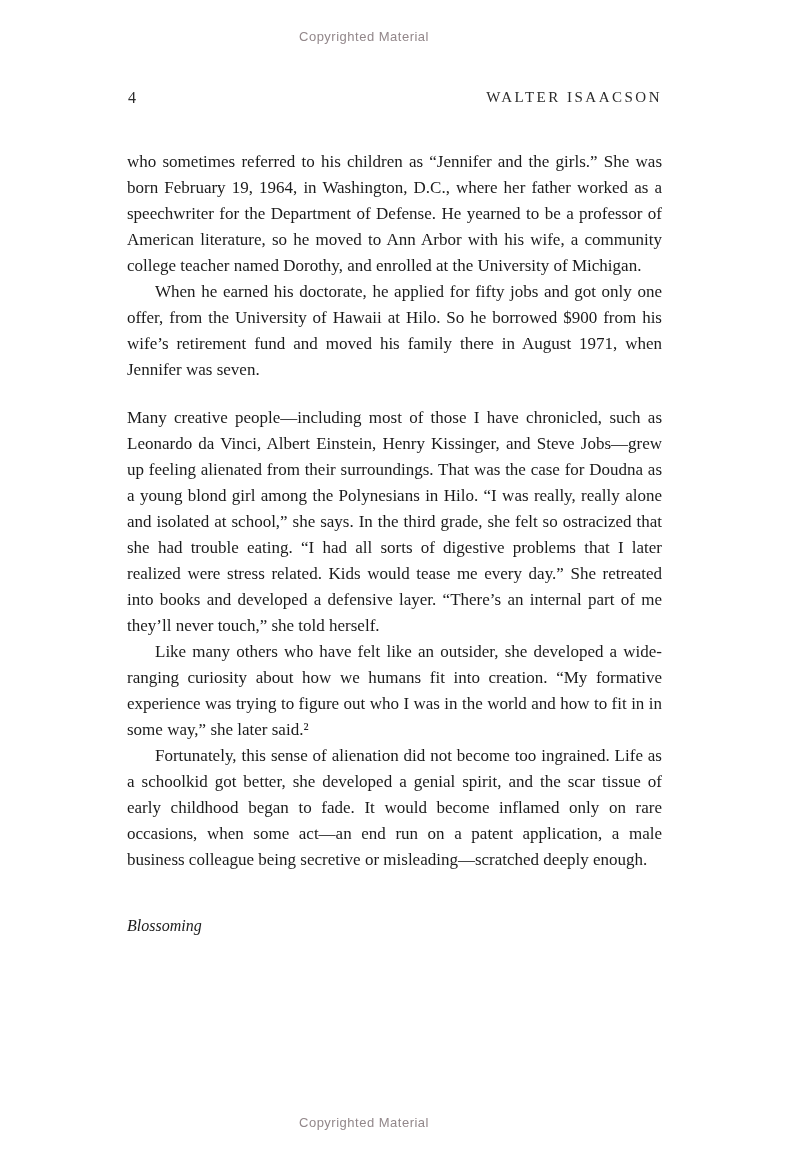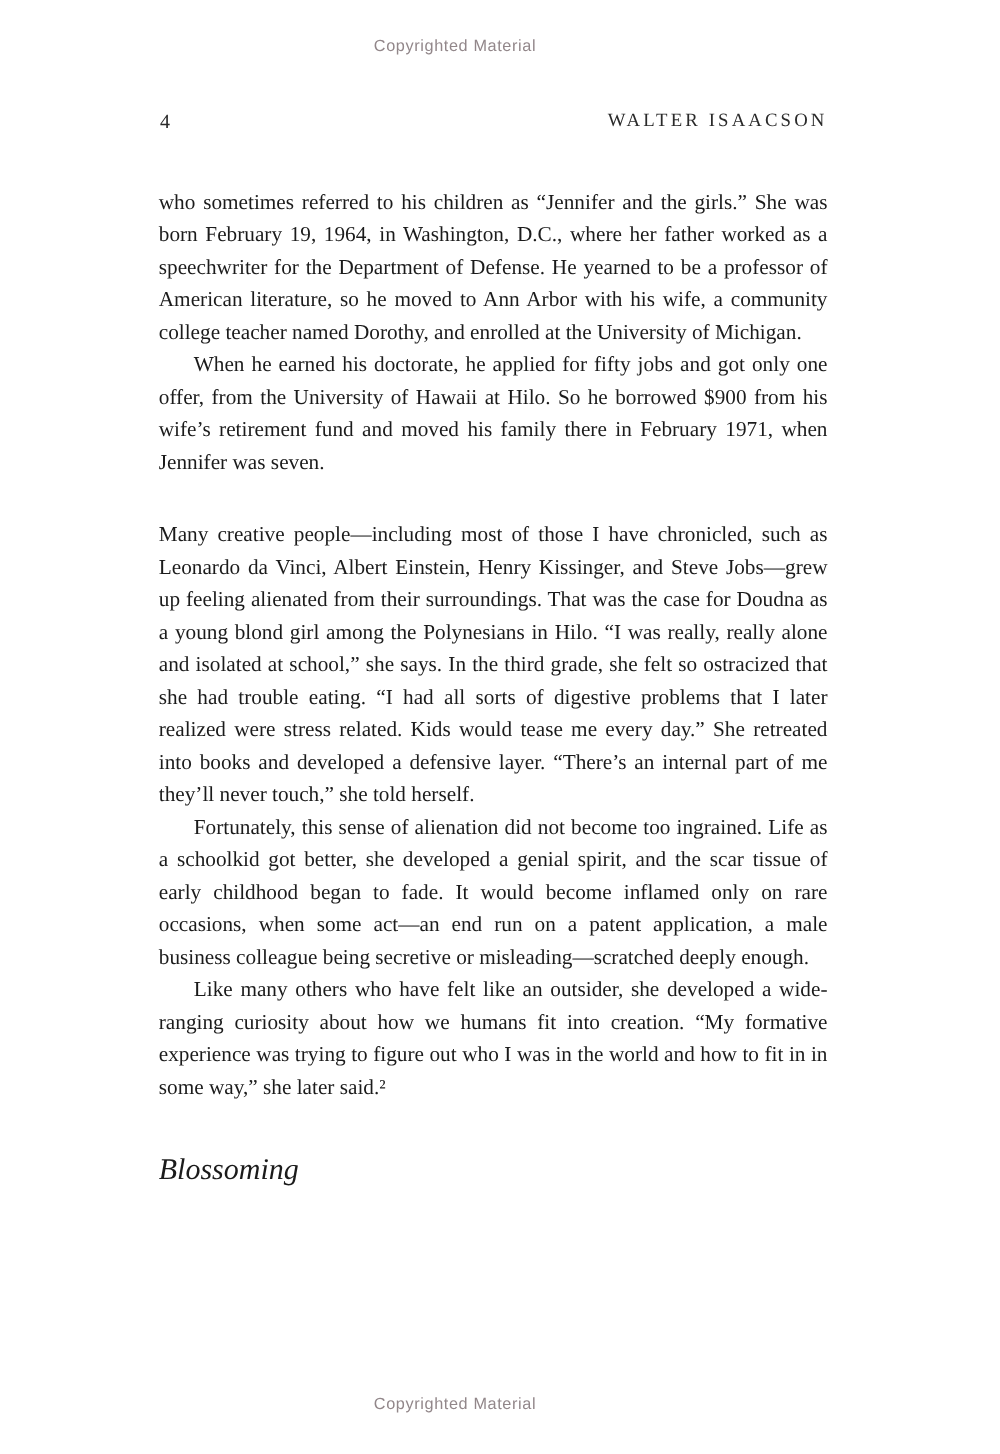--- a/index.html
+++ b/index.html
@@ -58,48 +58,48 @@
     width: 535px;
     font-size: 17px;
     line-height: 26px;
     text-align: justify;
   }
   .body-text p {
     margin: 0;
     padding: 0;
   }
   .body-text p.indent { text-indent: 28px; }
-  .body-text p.section-break { margin-top: 32px; }
+  .body-text p.section-break { margin-top: 22px; }
   .section-heading {
     margin-top: 40px;
     margin-bottom: 16px;
     font-style: italic;
-    font-size: 24px;
+    font-size: 16px;
     line-height: 26px;
     color: #1b1b1b;
   }
 </style>
 </head>
 <body>
 
 <div class="page">
 
   <div class="copyright top">Copyrighted Material</div>
 
   <div class="header">
     <span class="page-number">4</span>
     <span class="running-header">WALTER ISAACSON</span>
   </div>
 
   <div class="body-text">
     <p>who sometimes referred to his children as “Jennifer and the girls.” She was born February 19, 1964, in Washington, D.C., where her father worked as a speechwriter for the Department of Defense. He yearned to be a professor of American literature, so he moved to Ann Arbor with his wife, a community college teacher named Dorothy, and enrolled at the University of Michigan.</p>
-    <p class="indent">When he earned his doctorate, he applied for fifty jobs and got only one offer, from the University of Hawaii at Hilo. So he borrowed $900 from his wife’s retirement fund and moved his family there in February 1971, when Jennifer was seven.</p>
+    <p class="indent">When he earned his doctorate, he applied for fifty jobs and got only one offer, from the University of Hawaii at Hilo. So he borrowed $900 from his wife’s retirement fund and moved his family there in August 1971, when Jennifer was seven.</p>
     <p class="section-break">Many creative people—including most of those I have chronicled, such as Leonardo da Vinci, Albert Einstein, Henry Kissinger, and Steve Jobs—grew up feeling alienated from their surroundings. That was the case for Doudna as a young blond girl among the Polynesians in Hilo. “I was really, really alone and isolated at school,” she says. In the third grade, she felt so ostracized that she had trouble eating. “I had all sorts of digestive problems that I later realized were stress related. Kids would tease me every day.” She retreated into books and developed a defensive layer. “There’s an internal part of me they’ll never touch,” she told herself.</p>
+    <p class="indent">Like many others who have felt like an outsider, she developed a wide-ranging curiosity about how we humans fit into creation. “My formative experience was trying to figure out who I was in the world and how to fit in in some way,” she later said.²</p>
     <p class="indent">Fortunately, this sense of alienation did not become too ingrained. Life as a schoolkid got better, she developed a genial spirit, and the scar tissue of early childhood began to fade. It would become inflamed only on rare occasions, when some act—an end run on a patent application, a male business colleague being secretive or misleading—scratched deeply enough.</p>
-    <p class="indent">Like many others who have felt like an outsider, she developed a wide-ranging curiosity about how we humans fit into creation. “My formative experience was trying to figure out who I was in the world and how to fit in in some way,” she later said.²</p>
 
     <div class="section-heading">Blossoming</div>
 
   </div>
 
   <div class="copyright bottom">Copyrighted Material</div>
 
 </div>
 
 </body></html>

